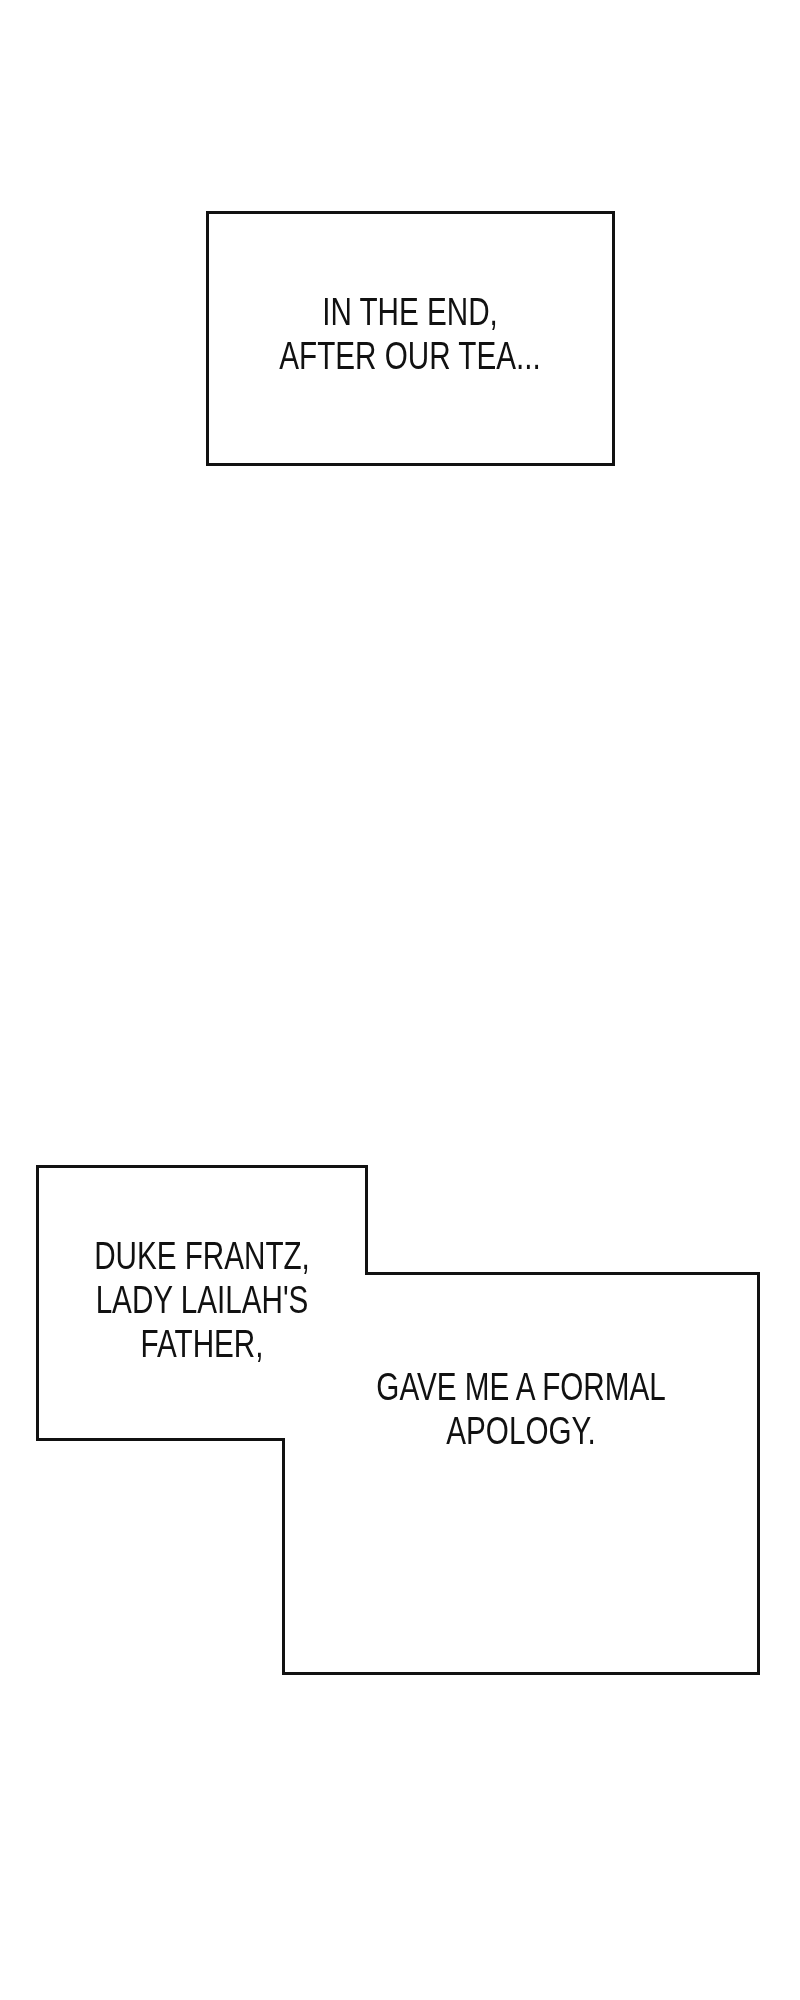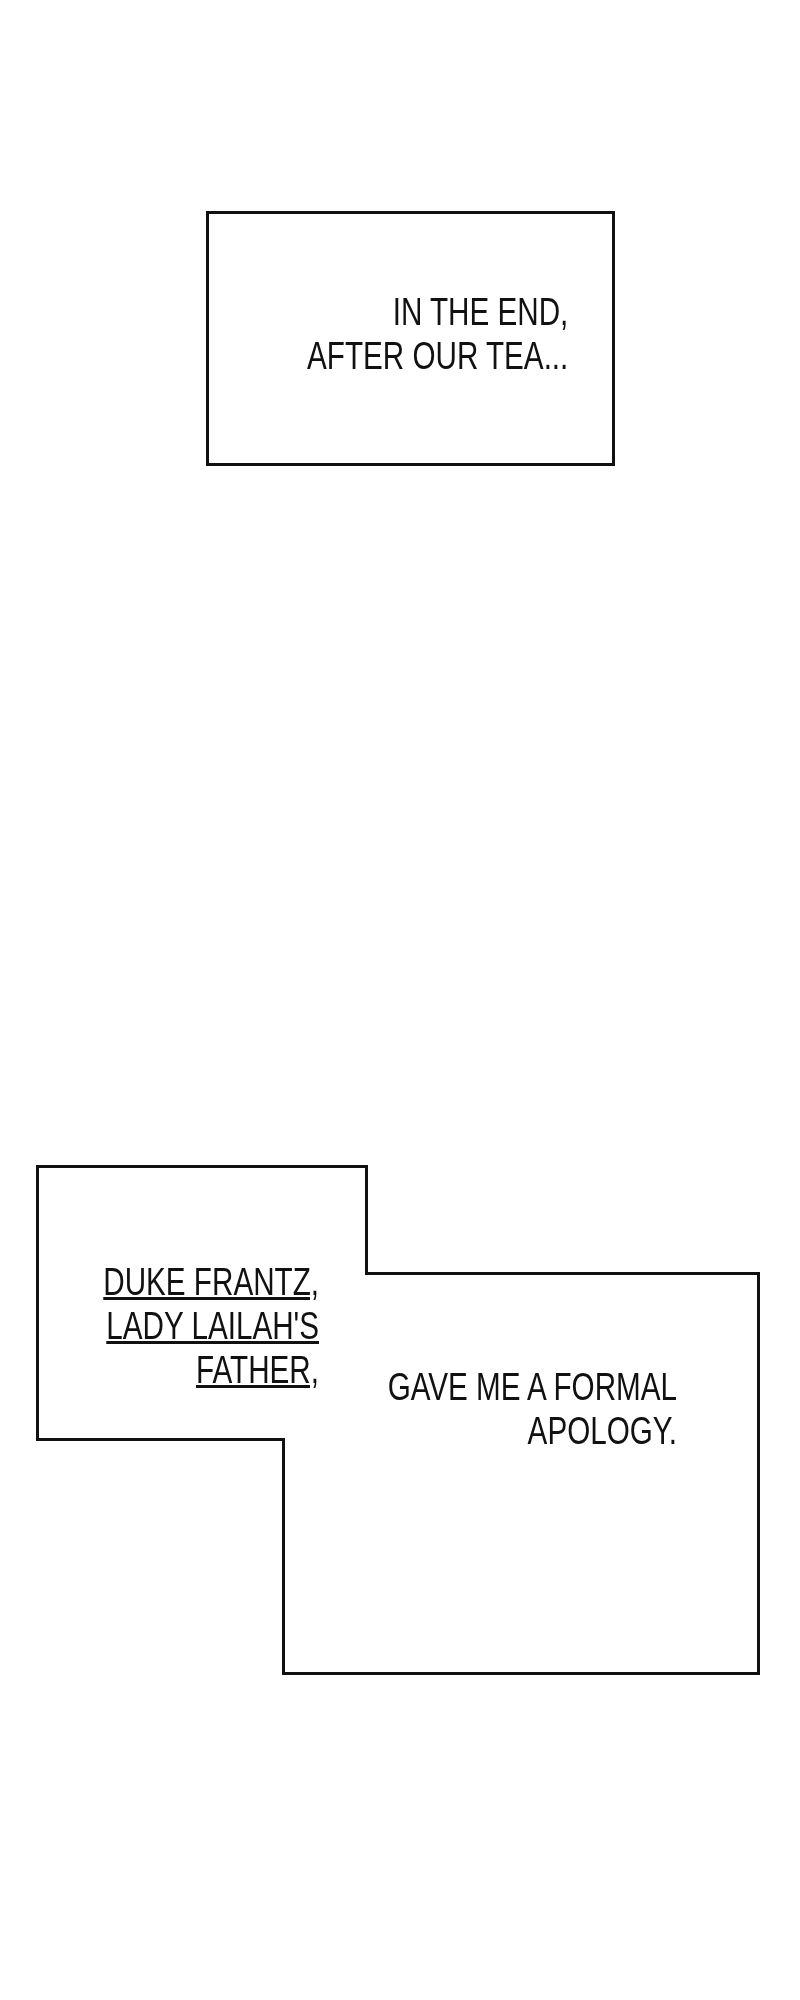--- a/index.html
+++ b/index.html
@@ -4,40 +4,40 @@
 <style>
   html, body { margin: 0; padding: 0; background: #ffffff; }
   body { width: 800px; height: 2000px; position: relative; overflow: hidden; }
   .frame { position: absolute; left: 0; top: 0; }
   .caption {
     position: absolute;
     font-family: "Liberation Sans", "DejaVu Sans", sans-serif;
     font-size: 38px;
     line-height: 44px;
     color: #111111;
-    text-align: right;
+    text-align: center;
     white-space: nowrap;
     letter-spacing: 0px;
   }
   .caption .line { display: block; transform: scaleX(0.78); transform-origin: center; }
 </style>
 </head>
 <body>
 
 <svg class="frame" width="800" height="2000" viewBox="0 0 800 2000">
   <rect x="207.5" y="212.5" width="406" height="252" fill="#ffffff" stroke="#111111" stroke-width="3"></rect>
   <polygon points="37.5,1166.5 366.5,1166.5 366.5,1273.5 758.5,1273.5 758.5,1673.5 283.5,1673.5 283.5,1439.5 37.5,1439.5" fill="#ffffff" stroke="#111111" stroke-width="3" stroke-linejoin="miter"></polygon>
 </svg>
 
 <div class="caption" style="left:207px; width:406px; top:290px;">
   <span class="line">IN THE END,</span>
   <span class="line">AFTER OUR TEA...</span>
 </div>
 
-<div class="caption" style="left:52px; width:300px; top:1260px;text-decoration:underline;">
+<div class="caption" style="left:52px; width:300px; top:1234px;">
   <span class="line">DUKE FRANTZ,</span>
   <span class="line">LADY LAILAH'S</span>
   <span class="line">FATHER,</span>
 </div>
 
 <div class="caption" style="left:321px; width:400px; top:1365px;">
   <span class="line">GAVE ME A FORMAL</span>
   <span class="line">APOLOGY.</span>
 </div>
 

